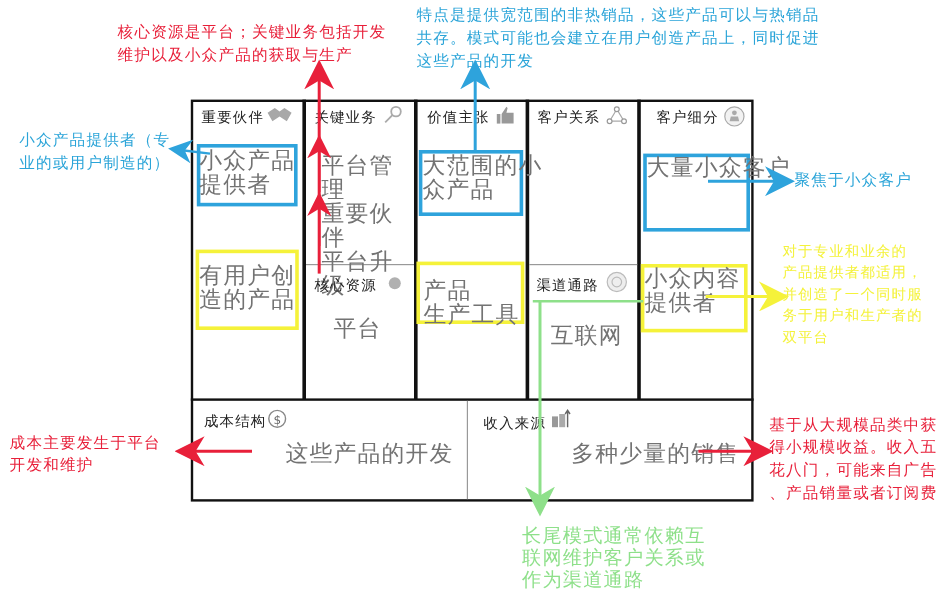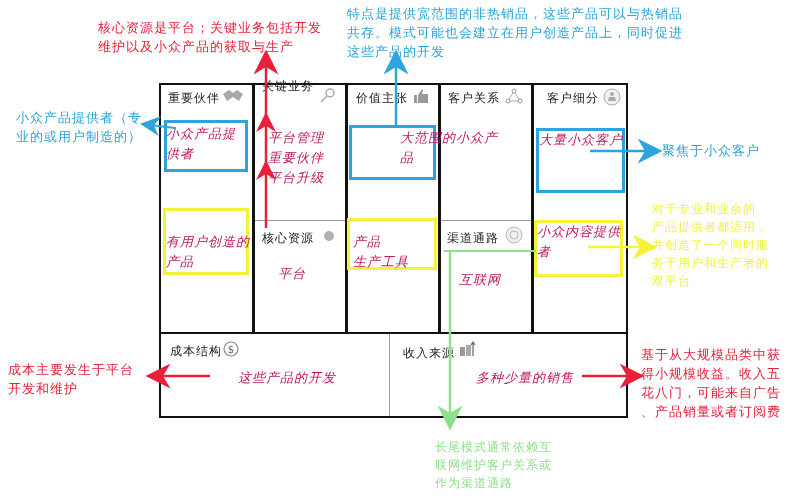--- a/index.html
+++ b/index.html
@@ -14,21 +14,21 @@
   .blue { color: #2aa4d8; }
   .yellow { color: #f4f23a; }
   .green { color: #8ee08a; }
   .canvas-border { position: absolute; border: 2px solid #111; box-sizing: border-box; }
   .vline { position: absolute; width: 3px; background: #111; }
   .hline-thin { position: absolute; height: 1px; background: #999; }
   .cell-title { position: absolute; font-size: 12px; color: #222; letter-spacing: 1px; font-family: "DejaVu Sans", "Liberation Sans", sans-serif; }
   .cell-icon { position: absolute; width: 18px; height: 18px; color: #9a9a9a; font-size: 14px; line-height: 18px; text-align: center; }
   .box-blue { position: absolute; border: 3px solid #2ea3dc; box-sizing: border-box; }
   .box-yellow { position: absolute; border: 3px solid #f5f23a; box-sizing: border-box; }
-  .box-text { position: absolute; font-size: 13px; line-height: 20px; color: #be185d; letter-spacing: 1px; white-space: pre-line; font-style: italic; }
+  .box-text { position: absolute; font-size: 19px; line-height: 20px; color: #737373; letter-spacing: 1px; white-space: pre-line; }
   svg.overlay { position: absolute; left: 0; top: 0; pointer-events: none; }
 </style>
 </head>
 <body>
 
 <div class="note red" style="left:98px; top:18px;">核心资源是平台；关键业务包括开发
 维护以及小众产品的获取与生产</div>
 <div class="note blue" style="left:347px; top:4px;">特点是提供宽范围的非热销品，这些产品可以与热销品
 共存。模式可能也会建立在用户创造产品上，同时促进
 这些产品的开发</div>
@@ -39,21 +39,21 @@
 产品提供者都适用，
 并创造了一个同时服
 务于用户和生产者的
 双平台</div>
 <div class="note red" style="left:8px; top:360px;">成本主要发生于平台
 开发和维护</div>
 <div class="note red" style="left:641px; top:345px;">基于从大规模品类中获
 得小规模收益。收入五
 花八门，可能来自广告
 、产品销量或者订阅费</div>
-<div class="note green" style="left:435px; top:438px; font-size:12px; line-height:18px;">长尾模式通常依赖互
+<div class="note green" style="left:435px; top:438px; font-size:16px; line-height:18px;">长尾模式通常依赖互
 联网维护客户关系或
 作为渠道通路</div>
 
 <div>
   <div class="canvas-border" style="left:159px; top:83px; width:469px; height:335px;"></div>
 
   <div class="vline" style="left:252px; top:83px; height:250px;"></div>
   <div class="vline" style="left:345px; top:83px; height:250px;"></div>
   <div class="vline" style="left:438px; top:83px; height:250px;"></div>
   <div class="vline" style="left:531px; top:83px; height:250px;"></div>
@@ -66,25 +66,25 @@
   <div>
     <div class="cell-title" style="left:168px; top:90px;">重要伙伴</div>
     <div class="cell-icon" style="left:222px; top:88px;">
       <svg width="22" height="16" viewBox="0 0 22 16">
           <path d="M1 6 L7 2 L11 5 L15 2 L21 6 L17 13 L11 9 L5 13 Z" fill="#a8a8a8"></path>
         </svg>
     </div>
     <div class="box-blue" style="left:164px; top:120px; width:84px; height:52px;"></div>
     <div class="box-text" style="left:166px; top:124px; width:82px;">小众产品提供者</div>
     <div class="box-yellow" style="left:163px; top:208px; width:86px; height:67px;"></div>
-    <div class="box-text" style="left:166px; top:232px; width:96px;">有用户创造的产品</div>
-  </div>
-
-  <div>
-    <div class="cell-title" style="left:262px; top:78px;">关键业务</div>
+    <div class="box-text" style="left:166px; top:220px; width:96px;">有用户创造的产品</div>
+  </div>
+
+  <div>
+    <div class="cell-title" style="left:262px; top:90px;">关键业务</div>
     <div class="cell-icon" style="left:318px; top:87px;">
       <svg width="18" height="18" viewBox="0 0 18 18">
           <circle cx="12" cy="6" r="4" fill="none" stroke="#aaa" stroke-width="1.5"></circle>
           <path d="M9 9 L3 15" stroke="#aaa" stroke-width="1.5"></path>
         </svg>
     </div>
     <div class="box-text" style="left:268px; top:128px; width:75px;">平台管理
 重要伙伴
 平台升级</div>
   </div>
@@ -101,21 +101,21 @@
 
   <div>
     <div class="cell-title" style="left:356px; top:90px;">价值主张</div>
     <div class="cell-icon" style="left:412px; top:88px;">
       <svg width="16" height="16" viewBox="0 0 16 16">
           <rect x="1" y="7" width="3" height="8" fill="#999"></rect>
           <path d="M5 7 L9 1 L10 2 L9 6 L15 6 L15 15 L5 15 Z" fill="#999"></path>
         </svg>
     </div>
     <div class="box-blue" style="left:349px; top:125px; width:87px; height:55px;"></div>
-    <div class="box-text" style="left:352px; top:128px; width:104px;padding-left:48px;">大范围的小众产品</div>
+    <div class="box-text" style="left:352px; top:128px; width:104px;">大范围的小众产品</div>
     <div class="box-yellow" style="left:347px; top:218px; width:90px; height:52px;"></div>
     <div class="box-text" style="left:353px; top:232px;">产品
 生产工具</div>
   </div>
 
   <div>
     <div class="cell-title" style="left:448px; top:90px;">客户关系</div>
     <div class="cell-icon" style="left:505px; top:88px;">
       <svg width="18" height="16" viewBox="0 0 18 16">
           <path d="M9 3 L3 13 L15 13 Z" fill="none" stroke="#aaa" stroke-width="1"></path>

